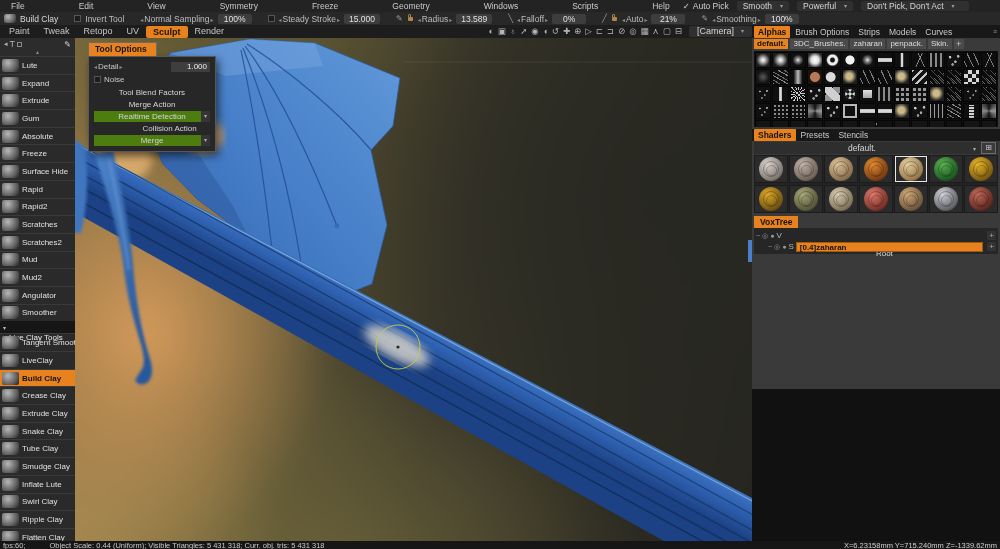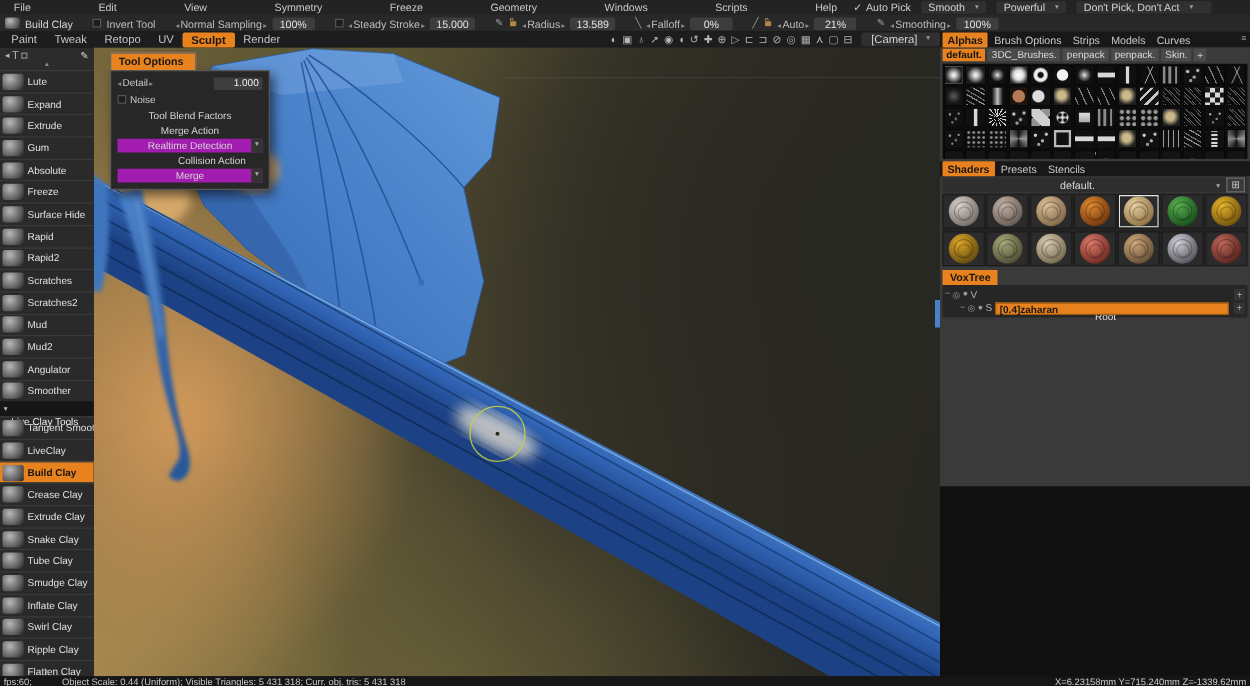--- a/index.html
+++ b/index.html
@@ -75,21 +75,21 @@
 
   
   .tool-options{left:88px;top:42px;width:128px;z-index:26;font-size:8px;color:#c9c9c9;}
   .to-tab{display:inline-block;background:#e8821e;color:#161616;font-size:8.5px;font-weight:bold;
           padding:1px 9px 2px 6px;border:1px solid #6a6a6a;border-bottom:none;}
   .to-body{background:#272727;border:1px solid #585858;box-shadow:3px 4px 8px rgba(0,0,0,.55);padding:3px 0 4px;}
   .to-row{display:flex;align-items:center;padding:1px 5px;gap:3px;height:11px;}
   .to-val{margin-left:auto;background:#3e3e3e;border-radius:1px;width:36px;height:10px;line-height:10px;
           text-align:right;padding-right:3px;color:#efefef;}
   .to-center{justify-content:center;color:#d5d5d5;}
-  .to-dd{background:#a21caf;margin:1px 5px;height:11px;line-height:11px;text-align:center;color:#d5d5d5;position:relative;}
+  .to-dd{background:#4d7c0f;margin:1px 5px;height:11px;line-height:11px;text-align:center;color:#d5d5d5;position:relative;}
   .to-dd::after{content:"▾";position:absolute;right:0;top:0;width:9px;height:11px;background:#343434;
                 font-size:6px;line-height:11px;color:#aaa;}
 
   
   .right-panel{left:752px;top:25px;width:248px;height:364px;background:#3a3a3a;z-index:25;font-size:8.5px;overflow:hidden;}
   .rp-tabs{height:13px;background:#181818;display:flex;align-items:center;gap:1px;padding:0 3px 0 2px;color:#c8c8c8;}
   .rp-tab{padding:0 4px;white-space:nowrap;}
   .rp-tab.active{background:#e8821e;color:#151515;font-weight:bold;border-radius:1px;height:12px;line-height:12px;}
   .rp-menu{margin-left:auto;color:#8a8a8a;font-size:7px;}
   .alpha-sets{height:12px;display:flex;gap:2px;align-items:center;padding:0 2px;background:#3a3a3a;}
@@ -462,21 +462,21 @@
       <div class="tool-row">
         <span class="tool-ico"></span>
         <span class="tool-label">Tube Clay</span>
       </div>
       <div class="tool-row">
         <span class="tool-ico"></span>
         <span class="tool-label">Smudge Clay</span>
       </div>
       <div class="tool-row">
         <span class="tool-ico"></span>
-        <span class="tool-label">Inflate Clay</span>
+        <span class="tool-label">Inflate Lute</span>
       </div>
       <div class="tool-row">
         <span class="tool-ico"></span>
         <span class="tool-label">Swirl Clay</span>
       </div>
       <div class="tool-row">
         <span class="tool-ico"></span>
         <span class="tool-label">Ripple Clay</span>
       </div>
       <div class="tool-row">
@@ -514,21 +514,21 @@
         <span class="rp-tab">Strips</span>
         <span class="rp-tab">Models</span>
         <span class="rp-tab">Curves</span>
       </span>
     <span class="rp-menu">≡</span>
   </div>
   <div class="alpha-sets">
     <span id="aset-list" style="display:flex;gap:2px;align-items:center;">
         <span class="aset active">default.</span>
         <span class="aset">3DC_Brushes.</span>
-        <span class="aset">penpack</span>
+        <span class="aset">zaharan</span>
         <span class="aset">penpack.</span>
         <span class="aset">Skin.</span>
       </span>
     <span class="aset-add">+</span>
   </div>
   <div class="alpha-grid" id="alpha-grid">
     <span class="agrid-down">▾</span>
   <div class="acell sel">
         <div class="ath a-soft"></div>
       </div>

